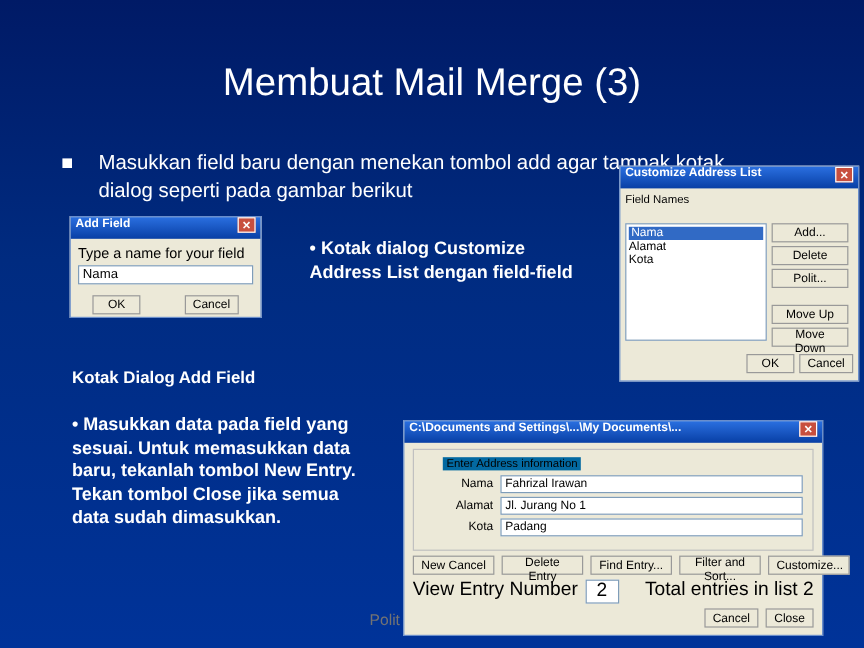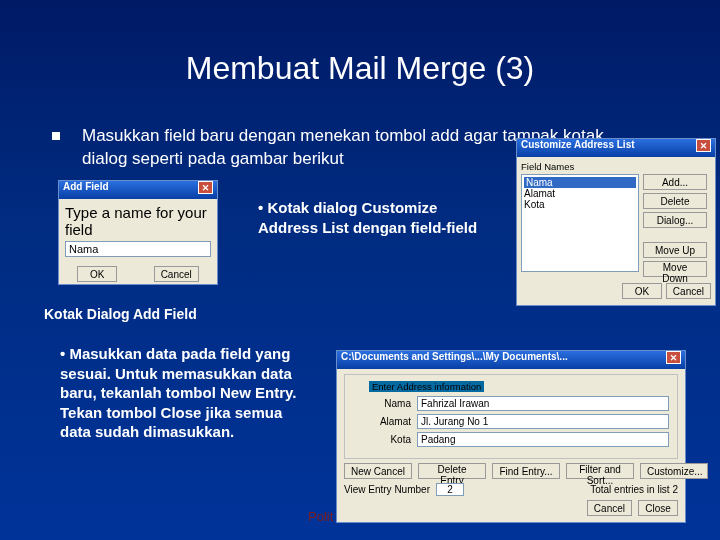--- a/index.html
+++ b/index.html
@@ -36,40 +36,40 @@
     position: absolute;
     left: 258px;
     top: 198px;
     width: 230px;
     font-size: 15px;
     font-weight: bold;
     line-height: 1.3;
   }
   .caption-addfield {
     position: absolute;
-    left: 44px;
+    left: 60px;
     top: 306px;
     font-size: 14px;
     font-weight: bold;
   }
   .bottom-text {
     position: absolute;
     left: 60px;
     top: 344px;
     width: 240px;
     font-size: 15px;
     font-weight: bold;
     line-height: 1.3;
   }
   .footer {
     position: absolute;
     left: 308px;
     bottom: 16px;
     font-size: 13px;
-    color: #7f1d1d;
+    color: #737373;
     text-align: right;
   }
 
   
   .dlg-addfield {
     position: absolute;
     left: 58px; top: 180px;
     width: 160px;
     background: #ece9d8;
     border: 1px solid #6a8ecb;
@@ -92,21 +92,21 @@
     background: #c84f3e;
     width: 15px; height: 13px;
     display: flex; align-items: center; justify-content: center;
     border: 1px solid #fff;
     font-size: 9px;
     cursor: default;
   }
   .dlg-addfield .body {
     padding: 5px 6px;
   }
-  .dlg-addfield .lbl { font-size: 15px; margin-bottom: 3px; }
+  .dlg-addfield .lbl { font-size: 12px; margin-bottom: 3px; }
   .dlg-addfield input {
     width: 100%;
     font-size: 11px;
     border: 1px solid #7f9db9;
     padding: 1px 3px;
     background: #fff;
   }
   .dlg-addfield .btns {
     display: flex;
     justify-content: space-around;
@@ -129,21 +129,21 @@
     width: 200px;
     background: #ece9d8;
     border: 1px solid #6a8ecb;
     font-family: Tahoma, Arial, sans-serif;
     font-size: 10px;
     color: #000;
   }
   .dlg-custom .body2 {
     padding: 4px 4px 6px;
   }
-  .dlg-custom .lbl2 { font-size: 9.5px; margin-bottom: 2px; }
+  .dlg-custom .lbl2 { font-size: 9.5px; margin-bottom: 14px; }
   .dlg-custom .row2 {
     display: flex;
     gap: 4px;
   }
   .listbox {
     width: 118px; height: 98px;
     background: #fff;
     border: 1px solid #7f9db9;
     font-size: 10px;
     padding: 2px;
@@ -198,24 +198,23 @@
     background: #fff;
   }
   .btnrow {
     display: flex;
     gap: 6px;
     margin: 4px 0;
   }
   .btnrow .winbtn { min-width: 68px; }
   .viewrow {
     display: flex;
-    align-items: center;
     gap: 6px;
     margin: 4px 0;
-    font-size: 10px;
+    font-size: 16px;
   }
   .vnum {
     width: 28px;
     border: 1px solid #7f9db9;
     padding: 0 2px;
     text-align: center;
     background: #fff;
   }
   .tot { margin-left: auto; }
   .closerow {
@@ -264,21 +263,21 @@
     <div class="lbl2">Field Names</div>
     <div class="row2">
       <div class="listbox">
         <div class="sel">Nama</div>
         <div>Alamat</div>
         <div>Kota</div>
       </div>
       <div class="btn-col">
         <button class="winbtn">Add...</button>
         <button class="winbtn">Delete</button>
-        <button class="winbtn">Dialog...</button>
+        <button class="winbtn">Polit...</button>
         <div style="height:8px"></div>
         <button class="winbtn">Move Up</button>
         <button class="winbtn">Move Down</button>
       </div>
     </div>
     <div class="okrow">
       <button class="winbtn">OK</button>
       <button class="winbtn">Cancel</button>
     </div>
   </div>

